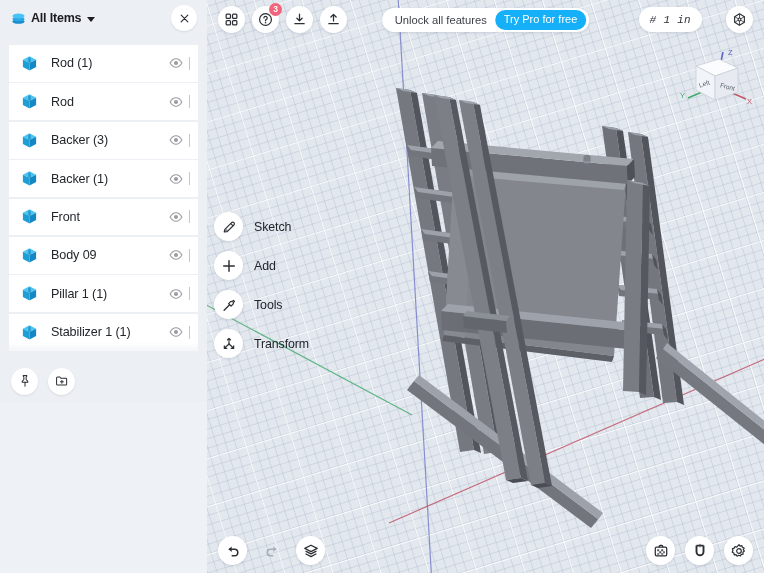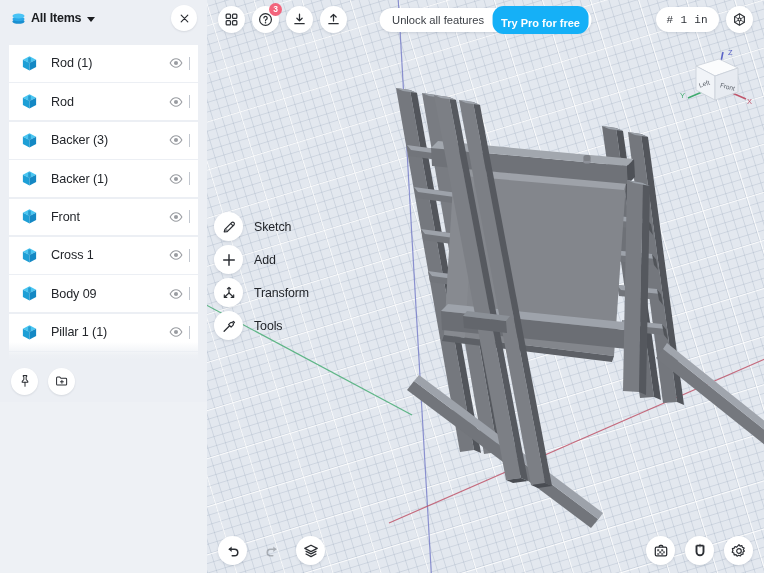--- a/index.html
+++ b/index.html
@@ -269,35 +269,36 @@
     z-index: 20;
     white-space: nowrap;
   }
 
   #promo-text { font-size: 11.2px; color: #3b3f45; }
 
   #promo-cta {
     background: #15b0f7;
     color: #ffffff;
     font-size: 11px;
-    font-weight: bold;
+    font-weight: normal;
     border-radius: 11px;
-    padding: 12px 9px 5px;
+    padding: 4px 9px 5px;
     cursor: pointer;
     line-height: 1;
   }
 
   
   #top-right-tools {
     position: absolute;
     right: 11px; top: 6px;
     display: flex;
-    gap: 7px;
+    gap: 24px;
     align-items: center;
     z-index: 20;
+    font-style: italic;
   }
 
   #units-pill {
     height: 25px;
     border-radius: 13px;
     background: #ffffff;
     display: flex;
     align-items: center;
     justify-content: center;
     padding: 0 11px;
@@ -320,21 +321,21 @@
     cursor: pointer;
   }
 
   
   #tool-menu {
     position: absolute;
     left: 7px;
     top: 212px;
     display: flex;
     flex-direction: column;
-    gap: 4px;
+    gap: 10px;
     z-index: 20;
   }
 
   .tool-item {
     display: flex;
     align-items: center;
     gap: 11px;
     cursor: pointer;
   }
 
@@ -499,36 +500,20 @@
           </span>
         </div>
         <div class="item-row">
           <span class="body-icon"><svg viewBox="0 0 18 18" width="17" height="17">
       <polygon points="9,1.4 16,5 9,8.6 2,5" fill="#49c6f2"></polygon>
       <polygon points="2,5 9,8.6 9,16.4 2,12.8" fill="#1d9fd6"></polygon>
       <polygon points="16,5 9,8.6 9,16.4 16,12.8" fill="#1488c4"></polygon>
       <rect x="7.6" y="2.6" width="2.8" height="5.6" rx="0.6" fill="#0d7ab4" opacity="0.55"></rect>
     </svg></span>
           <span class="item-label">Front</span>
-          <span class="row-right">
-            <span class="eye-icon"><svg viewBox="0 0 16 16" width="14" height="14">
-      <path d="M1.3 8 C3.2 4.6 5.5 3.2 8 3.2 C10.5 3.2 12.8 4.6 14.7 8 C12.8 11.4 10.5 12.8 8 12.8 C5.5 12.8 3.2 11.4 1.3 8 z" fill="none" stroke="#5c6068" stroke-width="1.25"></path>
-      <circle cx="8" cy="8" r="2.35" fill="#5c6068"></circle>
-    </svg></span>
-            <span class="row-divider"></span>
-          </span>
-        </div>
-        <div class="item-row">
-          <span class="body-icon"><svg viewBox="0 0 18 18" width="17" height="17">
-      <polygon points="9,1.4 16,5 9,8.6 2,5" fill="#49c6f2"></polygon>
-      <polygon points="2,5 9,8.6 9,16.4 2,12.8" fill="#1d9fd6"></polygon>
-      <polygon points="16,5 9,8.6 9,16.4 16,12.8" fill="#1488c4"></polygon>
-      <rect x="7.6" y="2.6" width="2.8" height="5.6" rx="0.6" fill="#0d7ab4" opacity="0.55"></rect>
-    </svg></span>
-          <span class="item-label">Cross 1</span>
           <span class="row-right">
             <span class="eye-icon"><svg viewBox="0 0 16 16" width="14" height="14">
       <path d="M1.3 8 C3.2 4.6 5.5 3.2 8 3.2 C10.5 3.2 12.8 4.6 14.7 8 C12.8 11.4 10.5 12.8 8 12.8 C5.5 12.8 3.2 11.4 1.3 8 z" fill="none" stroke="#5c6068" stroke-width="1.25"></path>
       <circle cx="8" cy="8" r="2.35" fill="#5c6068"></circle>
     </svg></span>
             <span class="row-divider"></span>
           </span>
         </div>
         <div class="item-row">
           <span class="body-icon"><svg viewBox="0 0 18 18" width="17" height="17">
@@ -797,37 +782,37 @@
           <svg viewBox="0 0 16 16">
             <path d="M8 2.7 v10.6 M2.7 8 h10.6" stroke="#2b2e33" stroke-width="1.45" stroke-linecap="round"></path>
           </svg>
         </div>
         <span class="tool-label">Add</span>
       </div>
 
       <div class="tool-item">
         <div class="tool-circle">
           <svg viewBox="0 0 16 16">
+            <path d="M3.1 13.2 L8.6 7.7" stroke="#2b2e33" stroke-width="1.3" stroke-linecap="round"></path>
+            <path d="M7.6 6.7 L9.6 4.7 a1 1 0 0 1 1.4 0 L12.4 3.3 L13.5 4.4 L12.1 5.8 a1 1 0 0 1 0 1.4 L10.1 9.2 z" fill="none" stroke="#2b2e33" stroke-width="1.2" stroke-linejoin="round"></path>
+          </svg>
+        </div>
+        <span class="tool-label">Tools</span>
+      </div>
+
+      <div class="tool-item">
+        <div class="tool-circle">
+          <svg viewBox="0 0 16 16">
             <path d="M8 2.3 v5.5 M6.4 3.9 L8 2.3 L9.6 3.9" fill="none" stroke="#2b2e33" stroke-width="1.15" stroke-linecap="round" stroke-linejoin="round"></path>
             <path d="M8 8 L3.3 12.2 M3.3 9.9 v2.5 h2.5" fill="none" stroke="#2b2e33" stroke-width="1.15" stroke-linecap="round" stroke-linejoin="round"></path>
             <path d="M8 8 L12.7 12.2 M12.7 9.9 v2.5 h-2.5" fill="none" stroke="#2b2e33" stroke-width="1.15" stroke-linecap="round" stroke-linejoin="round"></path>
           </svg>
         </div>
         <span class="tool-label">Transform</span>
       </div>
-
-      <div class="tool-item">
-        <div class="tool-circle">
-          <svg viewBox="0 0 16 16">
-            <path d="M3.1 13.2 L8.6 7.7" stroke="#2b2e33" stroke-width="1.3" stroke-linecap="round"></path>
-            <path d="M7.6 6.7 L9.6 4.7 a1 1 0 0 1 1.4 0 L12.4 3.3 L13.5 4.4 L12.1 5.8 a1 1 0 0 1 0 1.4 L10.1 9.2 z" fill="none" stroke="#2b2e33" stroke-width="1.2" stroke-linejoin="round"></path>
-          </svg>
-        </div>
-        <span class="tool-label">Tools</span>
-      </div>
     </div>
 
     <div id="bottom-left-tools">
       <div class="btn-lg">
         <svg viewBox="0 0 16 16">
           <path d="M4.4 6.2 h5.1 a3.3 3.3 0 0 1 0 6.6 H7.2" fill="none" stroke="#2b2e33" stroke-width="1.5" stroke-linecap="round"></path>
           <path d="M6.7 3.4 L3.5 6.2 L6.7 9.0 z" fill="#2b2e33"></path>
         </svg>
       </div>
       <div class="btn-flat">

